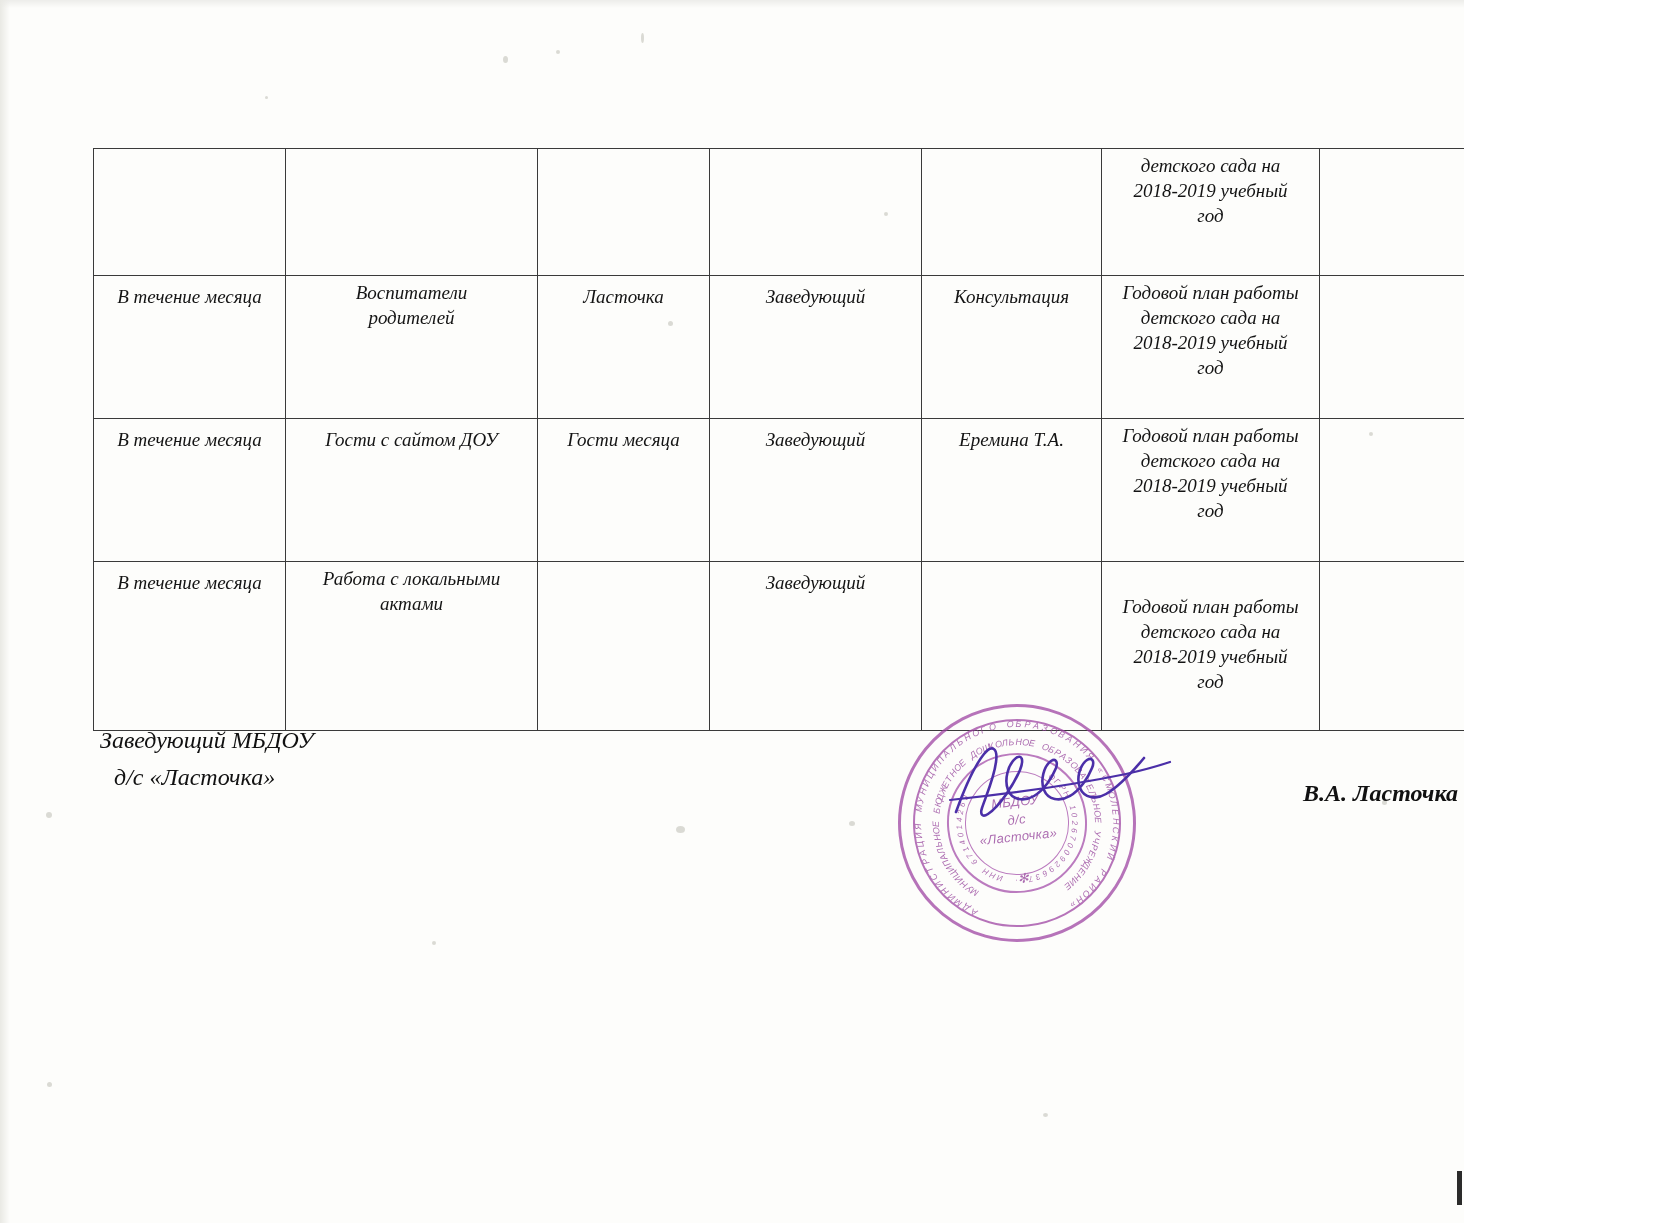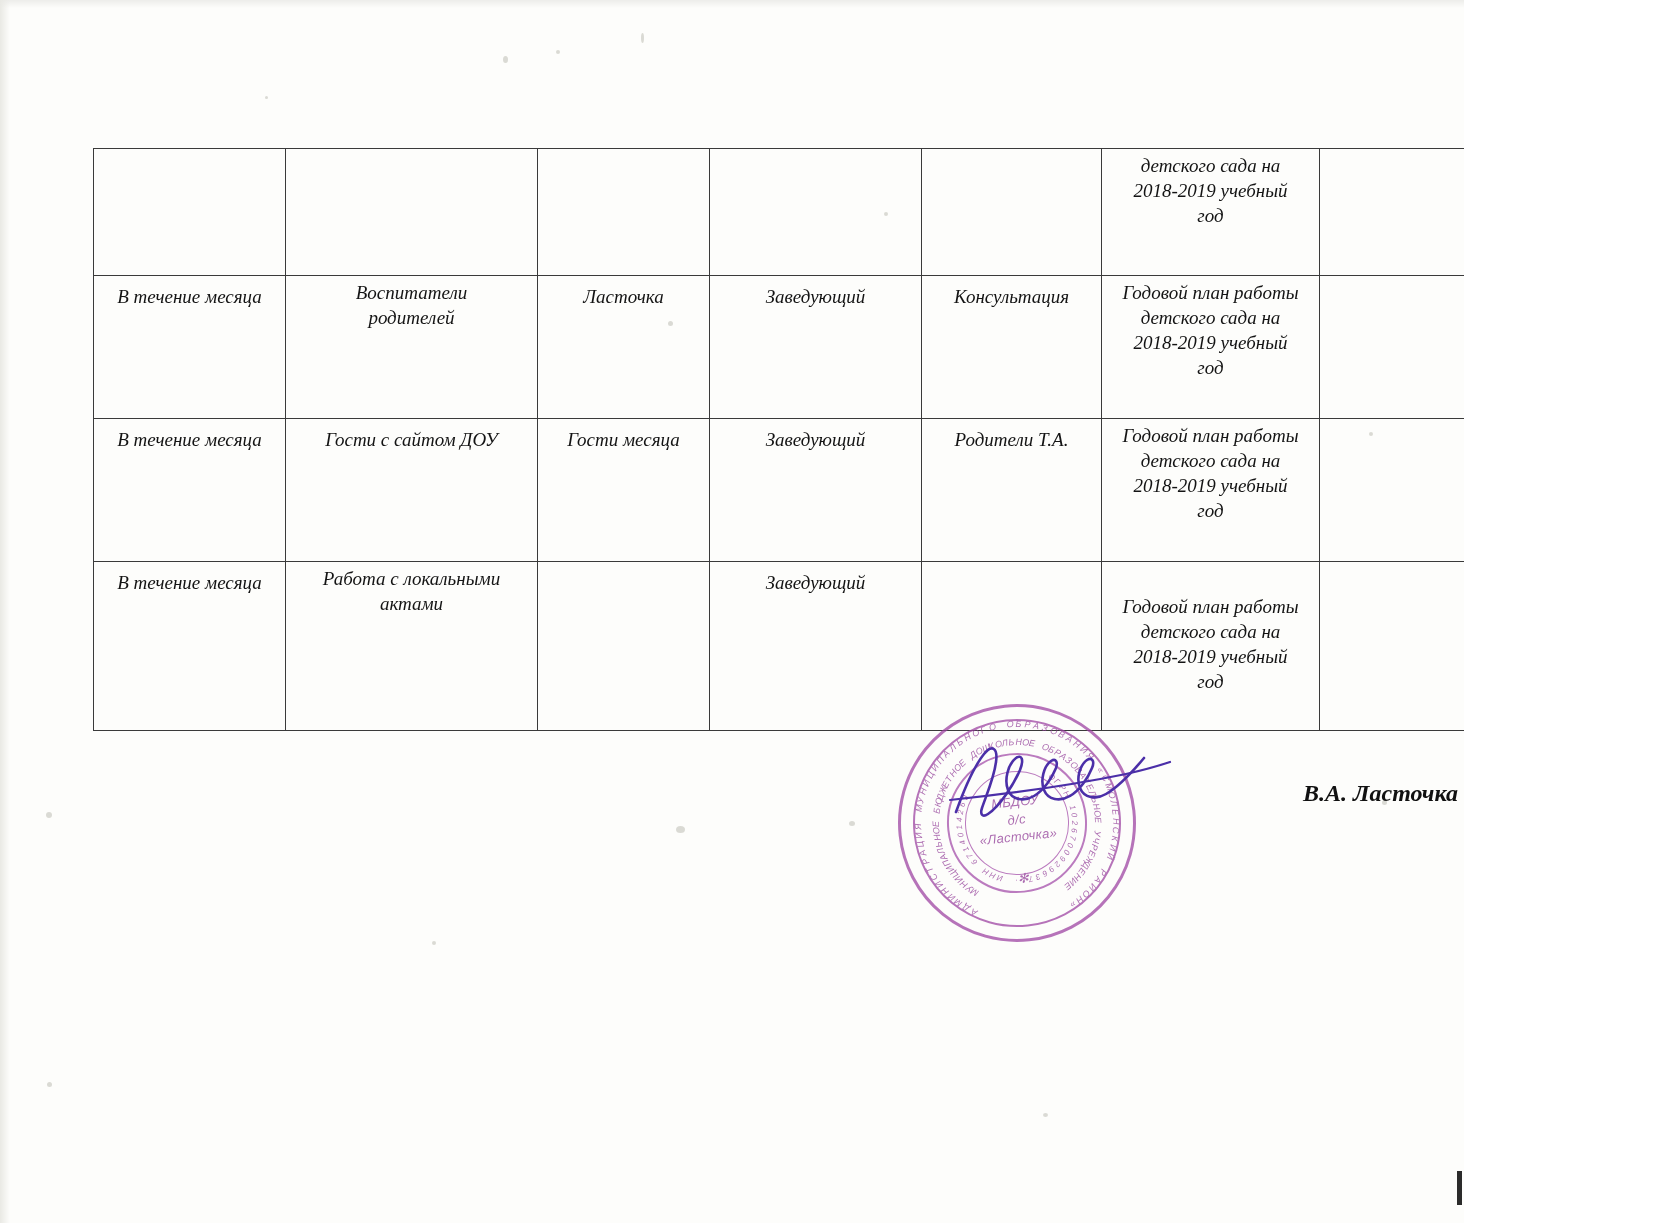--- a/index.html
+++ b/index.html
@@ -236,21 +236,21 @@
 детского сада на
 2018-2019 учебный
 год</td>
         <td class="plain"></td>
       </tr>
       <tr class="row-tall">
         <td class="plain">В течение месяца</td>
         <td class="plain">Гости с сайтом ДОУ</td>
         <td class="plain">Гости месяца</td>
         <td class="plain">Заведующий</td>
-        <td class="plain">Родители Т.А.</td>
+        <td class="plain">Еремина Т.А.</td>
         <td class="cell-multiline">Годовой план работы
 детского сада на
 2018-2019 учебный
 год</td>
         <td class="plain"></td>
       </tr>
       <tr class="row-last">
         <td class="plain">В течение месяца</td>
         <td class="cell-multiline">Работа с локальными
 актами</td>
@@ -259,20 +259,24 @@
         <td class="plain"></td>
         <td class="cell-multiline" style="padding-top:32px;">Годовой план работы
 детского сада на
 2018-2019 учебный
 год</td>
         <td class="plain"></td>
       </tr>
     </tbody>
   </table>
 
+  <div class="signature-block">
+    <div>Заведующий   МБДОУ</div>
+    <div class="line2">д/с «Ласточка»</div>
+  </div>
 
   <div class="signer-name">В.А. Ласточка</div>
 
   <div class="stamp">
     <div class="ring2"></div>
     <div class="ring3"></div>
     <div class="ring4"></div>
     <div class="outer-text" id="stamp-arc-outer">
         <span class="arc-char" style="font-size: 9px; transform: rotate(-150deg) translate(0px, -104px) rotate(0deg); transform-origin: 0px 0px;">А</span>
         <span class="arc-char" style="font-size: 9px; transform: rotate(-144.828deg) translate(0px, -104px) rotate(0deg); transform-origin: 0px 0px;">Д</span>

